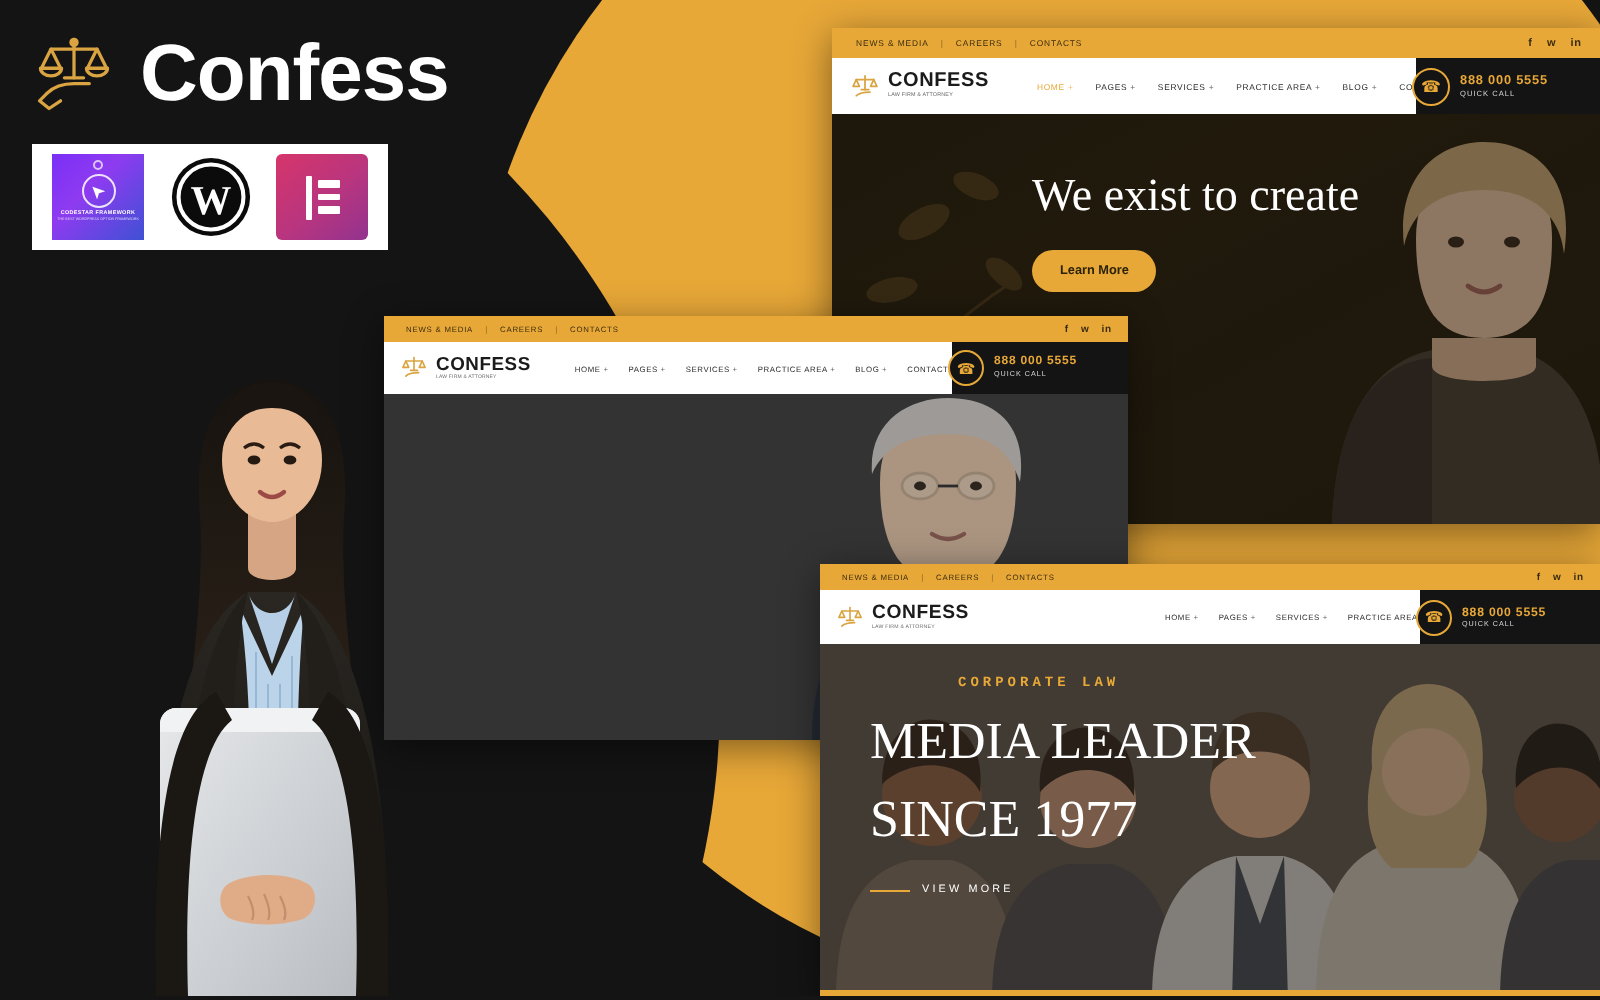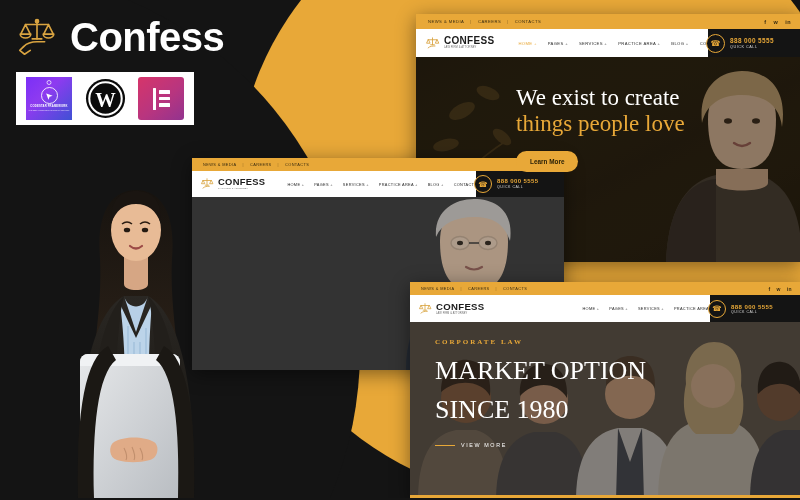--- a/index.html
+++ b/index.html
@@ -121,21 +121,21 @@
 
   .mk-hero { position:relative; width:100%; overflow:hidden; }
   .mk-hero .hero-copy { position:absolute; z-index:5; }
   .mk-h1 { font-family:"Liberation Serif", serif; color:#ffffff; line-height:1.12; white-space:nowrap; }
   .mk-h1.gold { color:#E8A838; }
   .mk-sub { color:#e2e2e2; line-height:1.45; }
   .mk-btn {
     background:#E8A838; color:#2b2208; border-radius:999px; font-weight:bold;
     display:inline-flex; align-items:center; justify-content:center; white-space:nowrap;
   }
-  .mk-eyebrow { color:#E8A838; font-family:Liberation Serif, serif; letter-spacing:2px; }
+  .mk-eyebrow { color:#E8A838; font-family:Liberation Mono, monospace; letter-spacing:2px;margin-left:44px; }
   .mk-viewmore { color:#ffffff; letter-spacing:1.6px; display:flex; align-items:center; gap:6px; }
   .mk-viewmore .rule { display:block; height:1px; background:#E8A838; width:20px; }
 
   
   #mockup-a { left:416px; top:14px; width:384px; height:248px; }
   #mockup-a .mk-topbar { height:15px; padding:0 9px; font-size:4.2px; letter-spacing:.45px; }
   #mockup-a .mk-topbar .tl span { margin:0 3px; }
   #mockup-a .mk-topbar .tr span { margin-left:7px; font-size:5.5px; }
   #mockup-a .mk-nav { height:28px; padding-left:9px; }
   #mockup-a .mk-mark { width:15px; height:15px; margin-right:4px; }
@@ -386,21 +386,20 @@
           <path d="M300 112 h52 v14 c0 10 -52 10 -52 0 z" fill="#d9b291"></path>
           <ellipse cx="312" cy="64" rx="4" ry="2.8" fill="#3b2a1d"></ellipse>
           <ellipse cx="340" cy="64" rx="4" ry="2.8" fill="#3b2a1d"></ellipse>
           <path d="M318 86 q8 6 16 0" stroke="#a4635b" stroke-width="2.4" fill="none" stroke-linecap="round"></path>
           <path d="M250 205 C252 150 272 124 300 122 L300 205 Z" fill="#39302a"></path>
         </g>
         <rect width="384" height="205" fill="#14100a" opacity=".42"></rect>
       </svg>
       <div class="hero-copy">
         <div class="mk-h1">We exist to create</div>
-        <div class="mk-h1 gold">things people love</div>
         <div class="mk-btn">Learn More</div>
       </div>
     </div>
   </div>
 
   <div class="mockup" id="mockup-b">
     <div class="mk-topbar">
       <div class="tl">
         <span>NEWS &amp; MEDIA</span>
         <span class="sep">|</span>
@@ -548,22 +547,22 @@
           <circle cx="303" cy="64" r="22" fill="#e6bd98"></circle>
 
           <path d="M340 178 C340 130 356 112 374 108 L392 108 L392 178 Z" fill="#3e4148"></path>
           <circle cx="370" cy="76" r="23" fill="#7b5238"></circle>
           <path d="M348 72 C346 48 360 38 372 40 C386 42 392 56 391 74 C382 58 360 58 348 72 Z" fill="#19120c"></path>
         </g>
         <rect width="390" height="178" fill="#2a241d" opacity=".5"></rect>
       </svg>
       <div class="hero-copy">
         <div class="mk-eyebrow">CORPORATE LAW</div>
-        <div class="mk-h1">MARKET OPTION</div>
-        <div class="mk-h1">SINCE 1980</div>
+        <div class="mk-h1">MEDIA LEADER</div>
+        <div class="mk-h1">SINCE 1977</div>
         <div class="mk-viewmore">
           <span class="rule"></span>
           <span>VIEW MORE</span>
         </div>
       </div>
       <div class="gold-strip"></div>
     </div>
   </div>
 
 </div>

